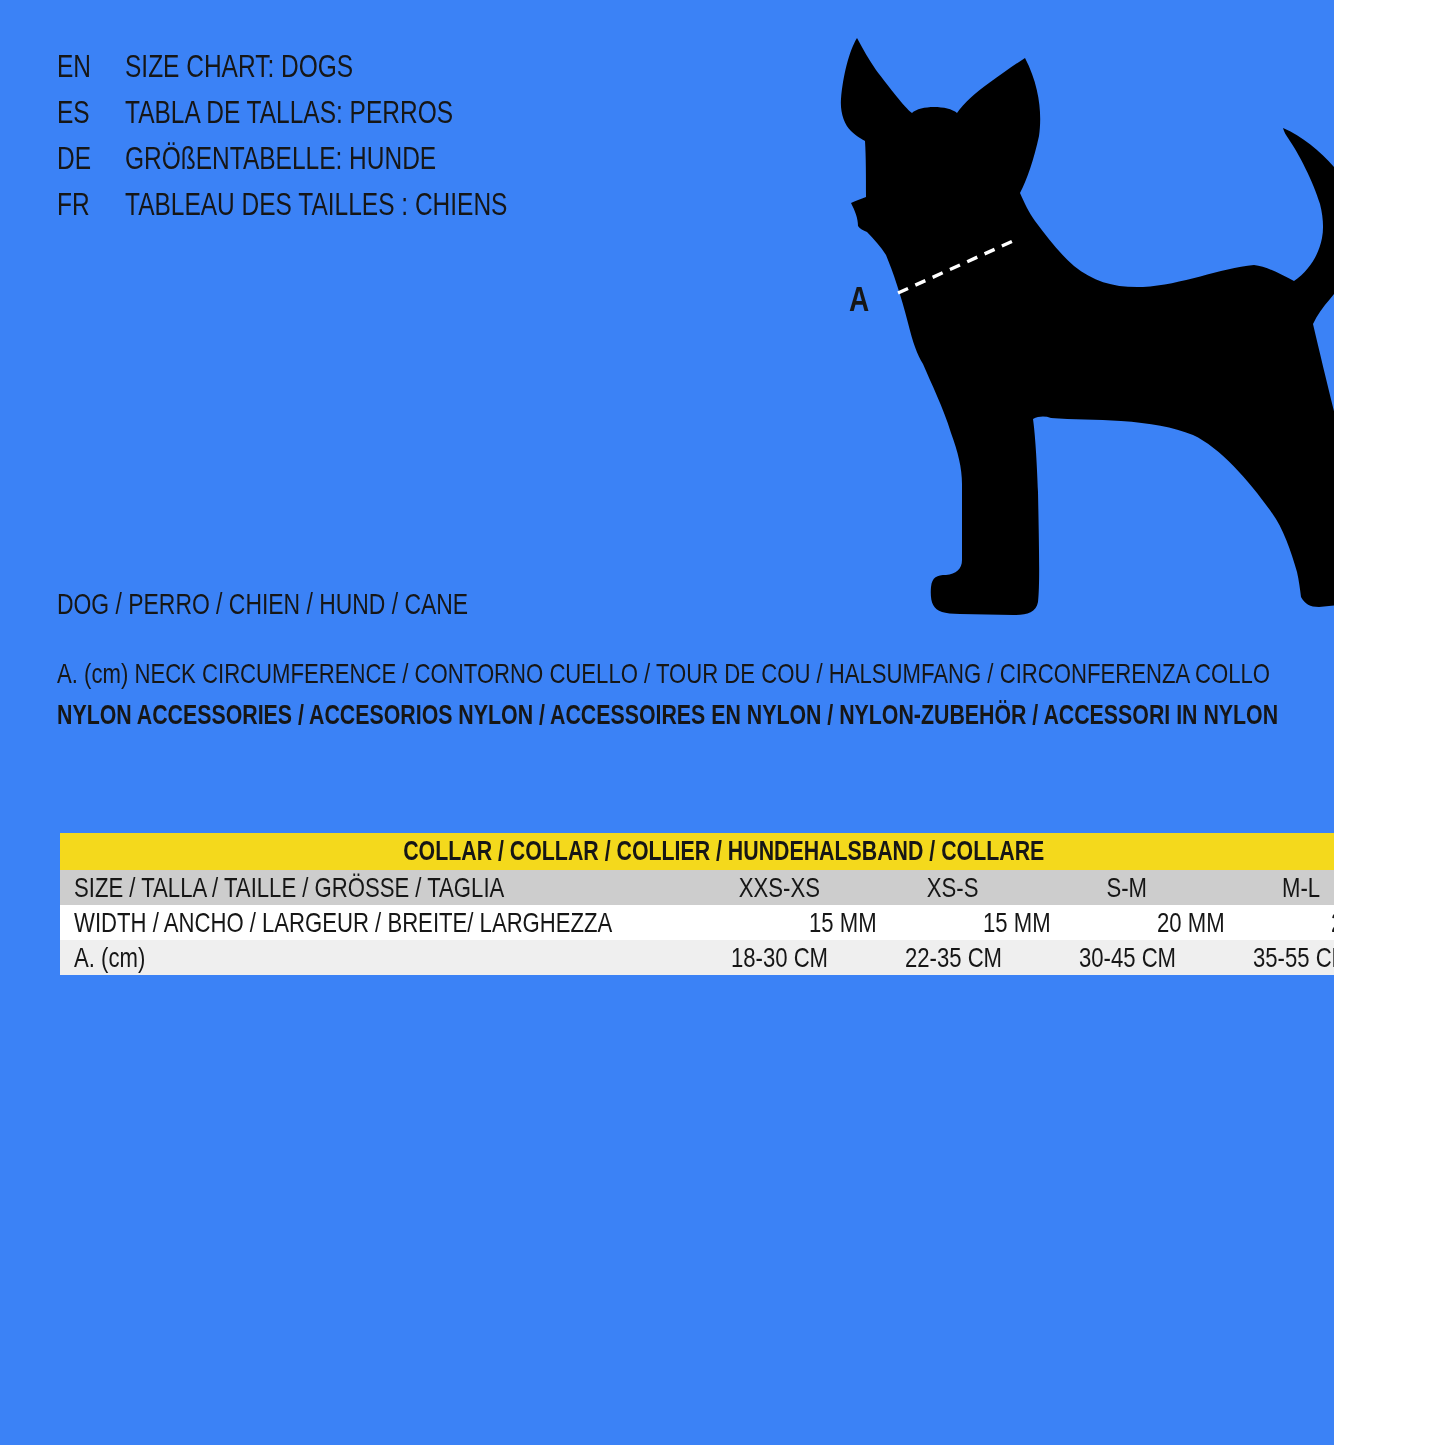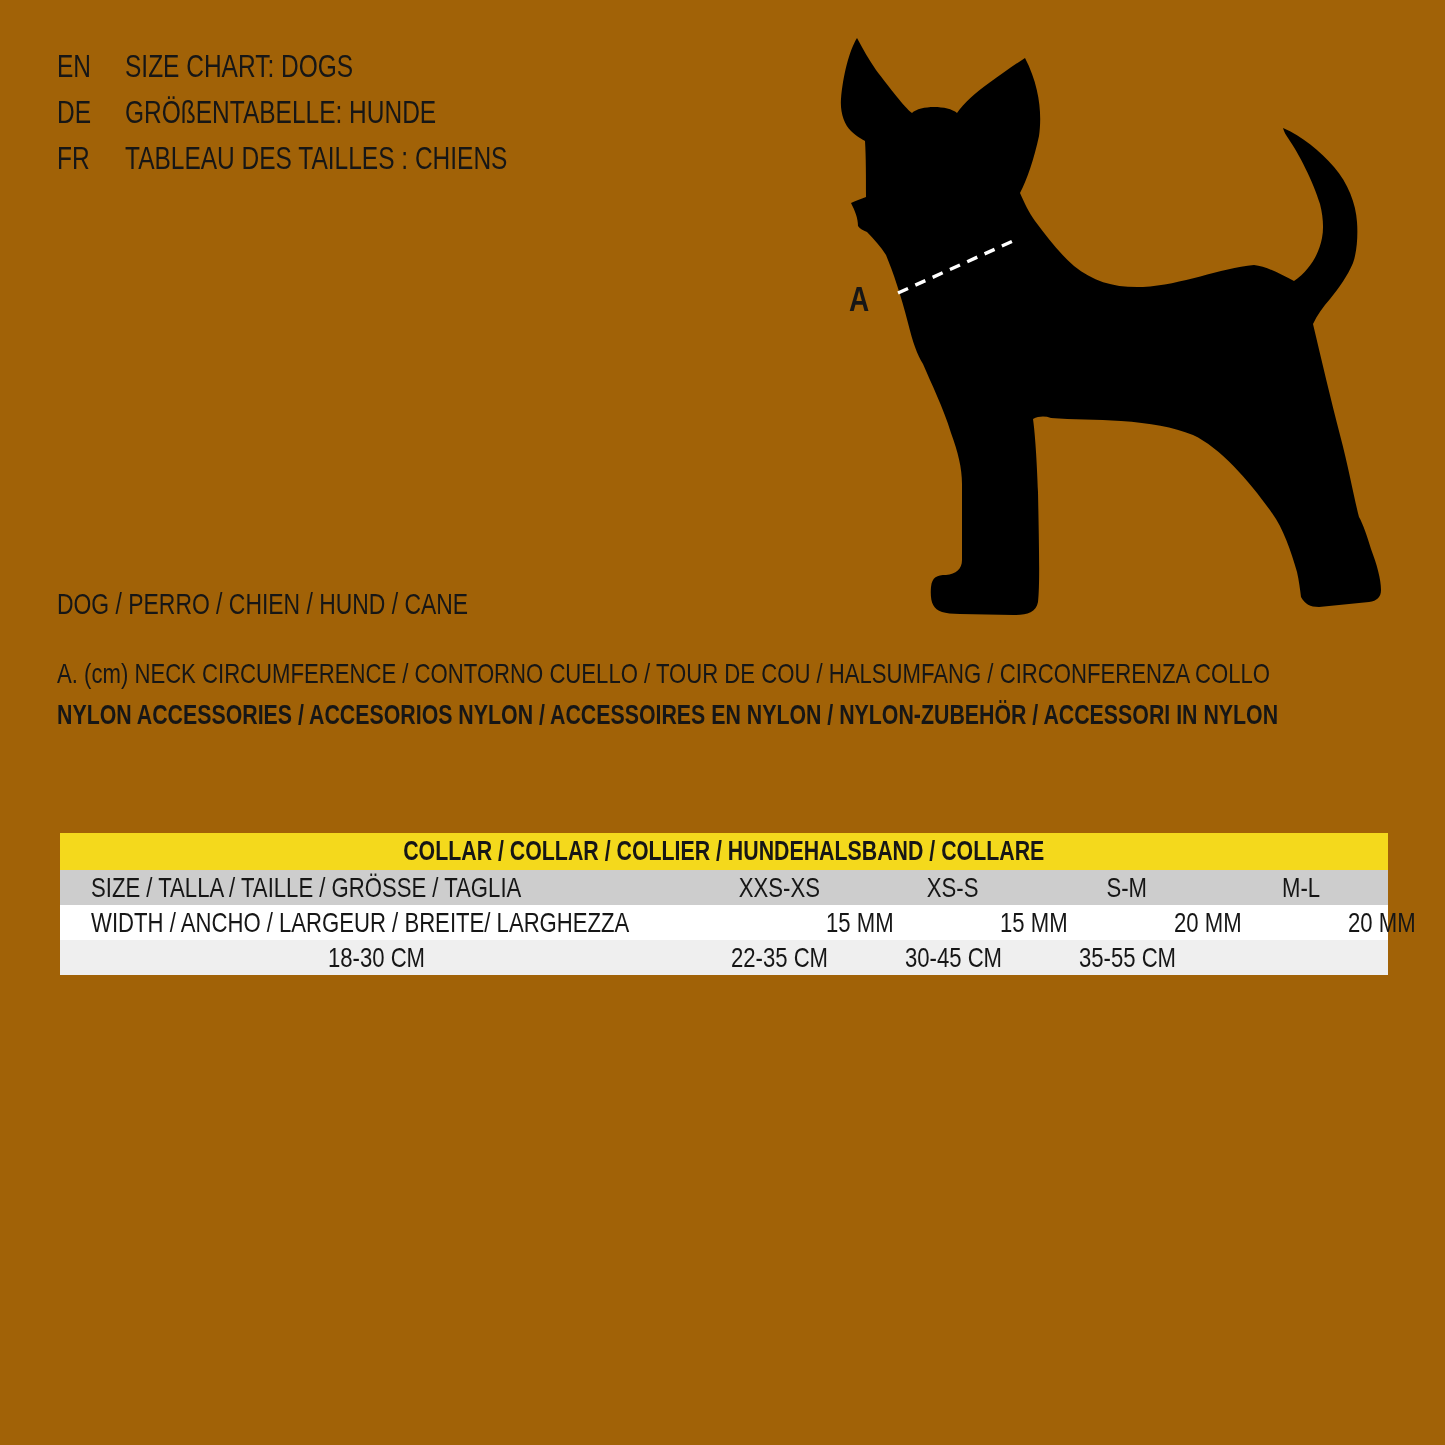--- a/index.html
+++ b/index.html
@@ -1,17 +1,17 @@
 <!DOCTYPE html>
 <html><head>
 <meta charset="utf-8">
 <style>
   html,body{margin:0;padding:0;background:#fff;}
   .stage{
-    position:relative;width:1445px;height:1445px;background:#a16207;overflow:hidden;
+    position:relative;width:1334px;height:1445px;background:#3b82f6;overflow:hidden;
     font-family:"Liberation Sans",sans-serif;color:#161616;
   }
   
   .cnd{display:inline-block;transform:scaleX(0.79);transform-origin:0 50%;white-space:nowrap;}
   .cndc{display:inline-block;transform:scaleX(0.79);transform-origin:50% 50%;white-space:nowrap;}
   .b{font-weight:700;}
 
   .lang-block{position:absolute;left:57px;top:44px;}
   .lang-row{height:46px;display:flex;align-items:center;font-size:31px;}
   .lang-code{width:68px;}
@@ -21,32 +21,36 @@
     position:absolute;left:29px;top:259px;font-size:35px;font-weight:700;
     transform:scaleX(0.8);transform-origin:0 50%;
   }
   .caption{position:absolute;left:57px;top:588px;font-size:29px;}
   .note1{position:absolute;left:57px;top:658px;font-size:28px;}
   .note2{position:absolute;left:57px;top:700px;font-size:27px;font-weight:700;}
 
   .size-table{position:absolute;left:60px;top:833px;width:1328px;}
   .thead{height:37px;display:flex;align-items:center;justify-content:center;font-size:27px;}
   .trow{height:35px;display:grid;grid-template-columns:1fr 174px 174px 174px 174px;align-items:center;font-size:28px;}
-  .cell-label{padding-left:31px;overflow:visible;}
+  .cell-label{padding-left:14px;overflow:visible;}
   .cell-val{display:flex;justify-content:center;align-items:flex-start;}
 </style>
 </head>
 <body>
 
 <div class="stage">
 
   <div class="lang-block">
     <div class="lang-row">
       <span class="lang-code"><span class="cnd">EN</span></span>
       <span class="cnd">SIZE CHART: DOGS</span>
+    </div>
+    <div class="lang-row">
+      <span class="lang-code"><span class="cnd">ES</span></span>
+      <span class="cnd">TABLA DE TALLAS: PERROS</span>
     </div>
     <div class="lang-row">
       <span class="lang-code"><span class="cnd">DE</span></span>
       <span class="cnd">GRÖßENTABELLE: HUNDE</span>
     </div>
     <div class="lang-row">
       <span class="lang-code"><span class="cnd">FR</span></span>
       <span class="cnd">TABLEAU DES TAILLES : CHIENS</span>
     </div>
   </div>
@@ -159,20 +163,21 @@
         </div>
       <div class="cell-val">
           <span class="cndc">20 MM</span>
         </div>
       <div class="cell-val">
           <span class="cndc">20 MM</span>
         </div>
     </div>
 
     <div class="trow" style="background-color: rgb(239, 239, 239);">
+      <div class="cell-label"><span class="cnd">A. (cm)</span></div>
       <div class="cell-val">
           <span class="cndc">18-30 CM</span>
         </div>
       <div class="cell-val">
           <span class="cndc">22-35 CM</span>
         </div>
       <div class="cell-val">
           <span class="cndc">30-45 CM</span>
         </div>
       <div class="cell-val">

